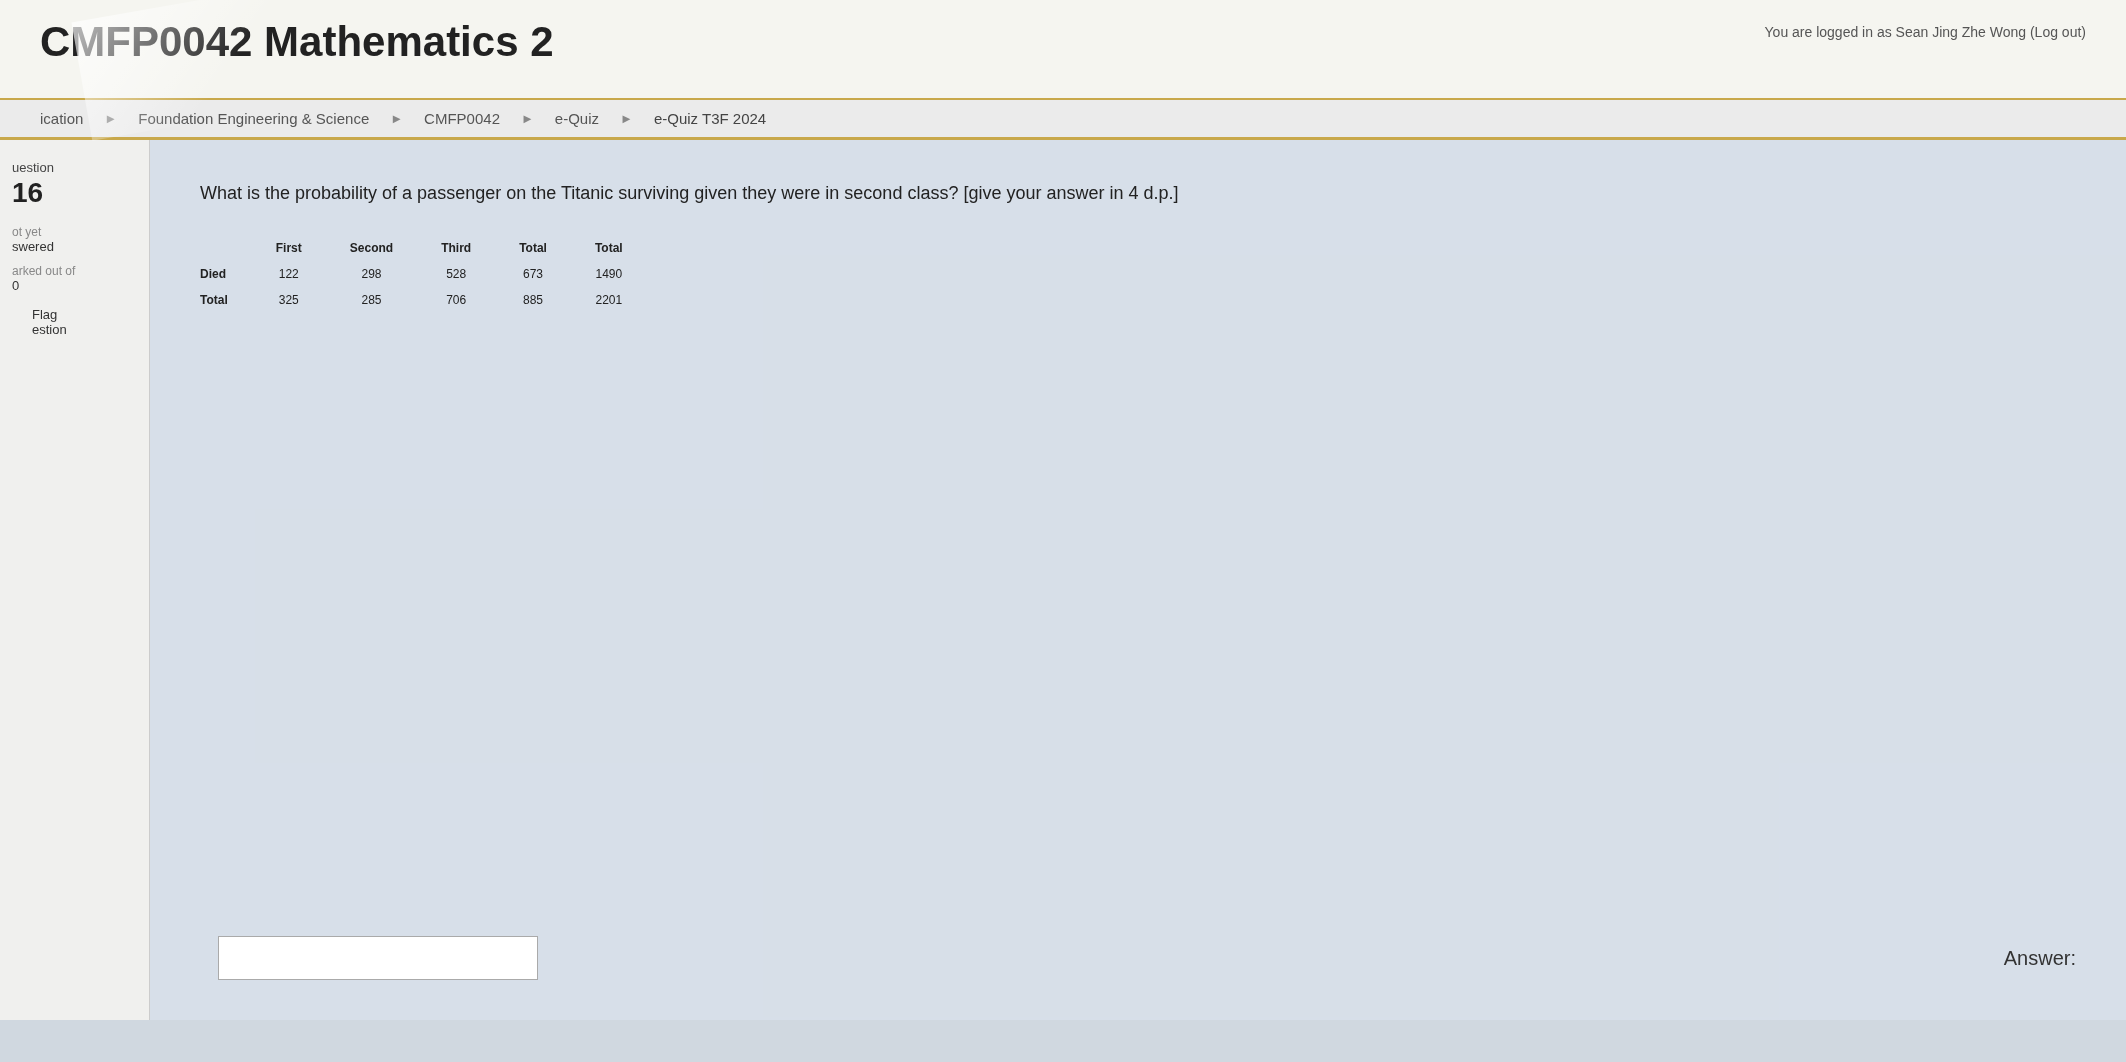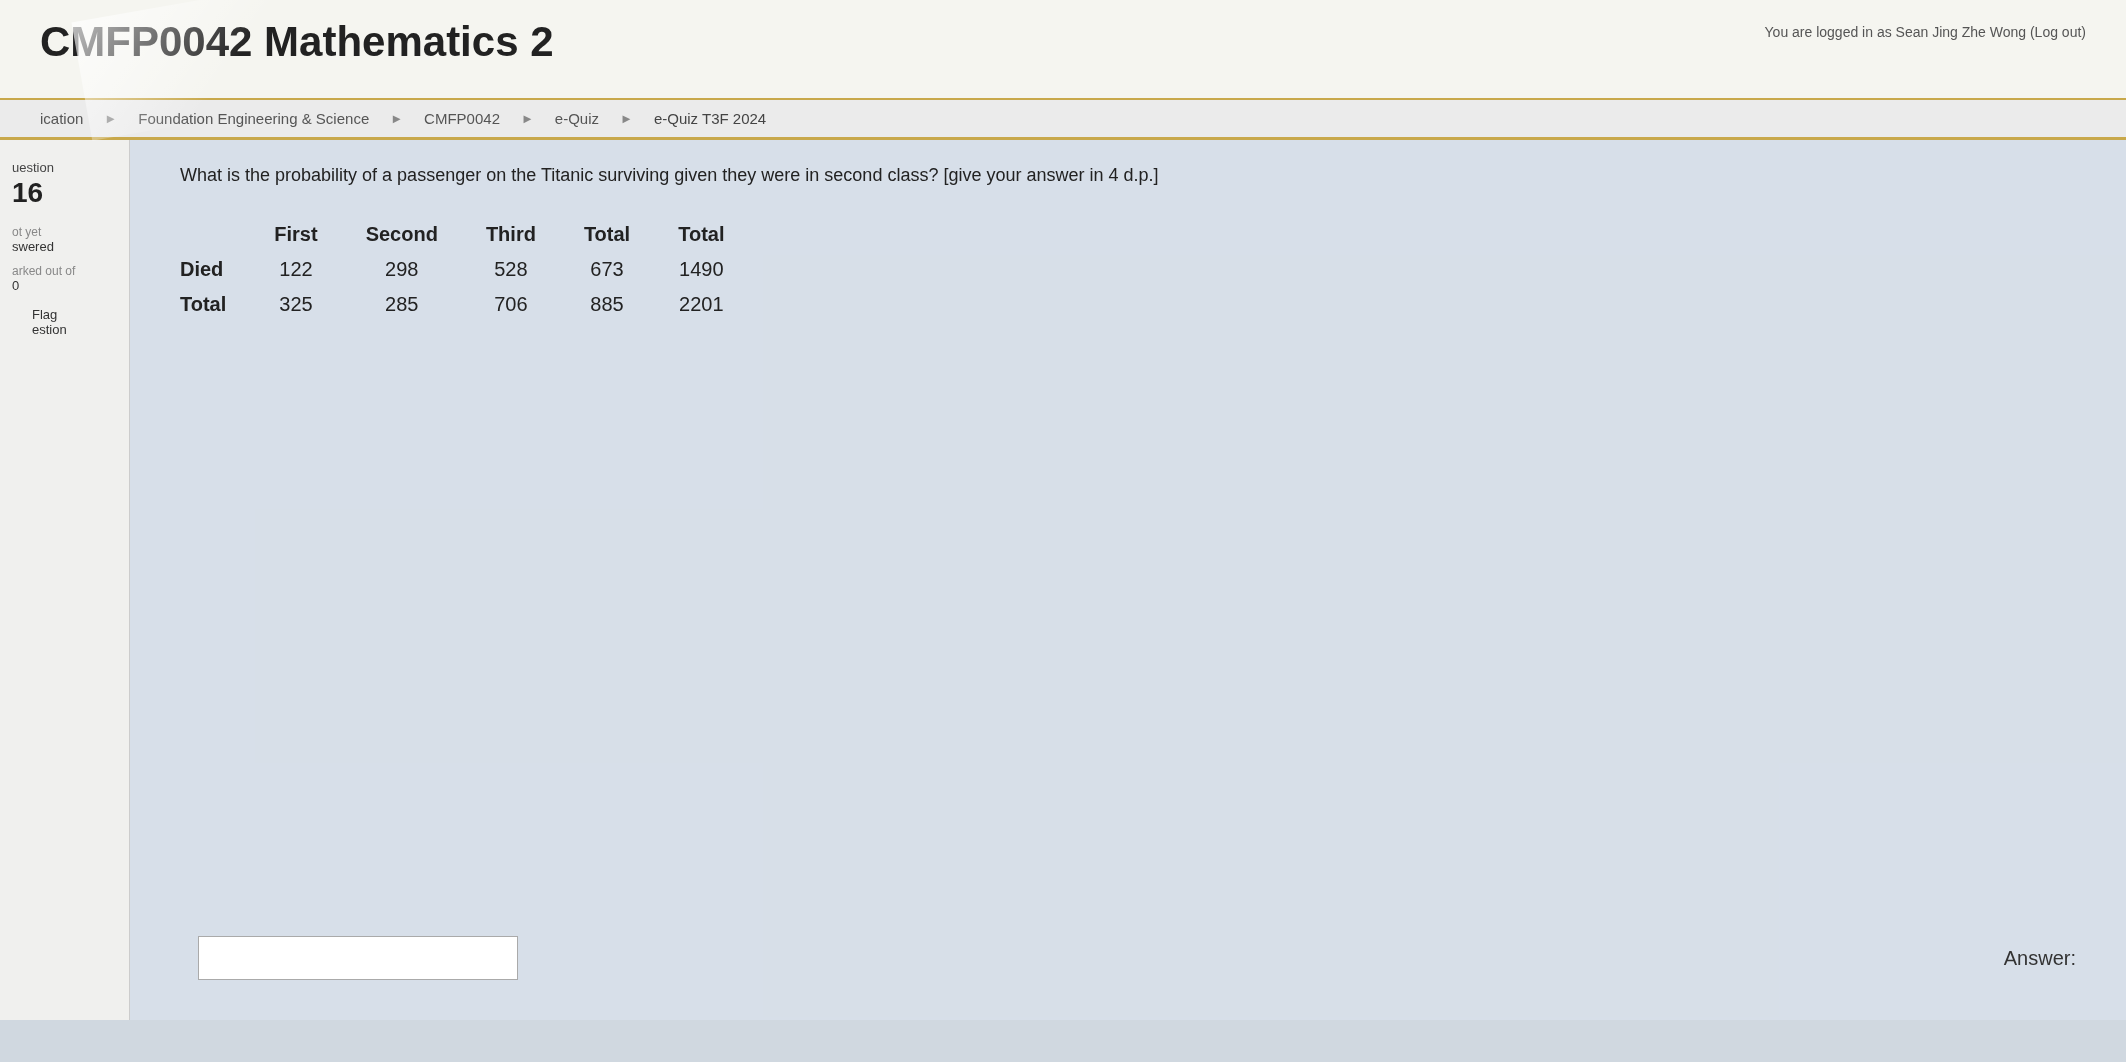--- a/index.html
+++ b/index.html
@@ -56,21 +56,21 @@
       color: #555;
       text-decoration: none;
     }
 
     .main-layout {
       display: flex;
       min-height: 880px;
     }
 
     .sidebar {
-      width: 130px;
+      width: 150px;
       background: #f0f0ee;
       padding: 20px 12px;
       border-right: 1px solid #ccc;
       font-size: 14px;
       color: #333;
       flex-shrink: 0;
     }
 
     .sidebar-question-label {
       font-size: 13px;
@@ -103,35 +103,35 @@
     .sidebar-flag {
       margin-top: 14px;
       font-size: 13px;
       color: #333;
       margin-left: 20px;
     }
 
     .content-area {
       flex: 1;
       background: rgba(220, 228, 238, 0.6);
-      padding: 22px 50px 40px 50px;
+      padding: 40px 50px 40px 50px;
       position: relative;
     }
 
     .question-text {
       font-size: 18px;
       color: #222;
       margin-bottom: 28px;
       line-height: 1.5;
     }
 
     .data-table {
       border-collapse: collapse;
       margin-bottom: 56px;
-      font-size: 20px;
+      font-size: 12px;
     }
 
     .data-table th,
     .data-table td {
       padding: 6px 24px;
       text-align: center;
       color: #222;
     }
 
     .data-table th {

